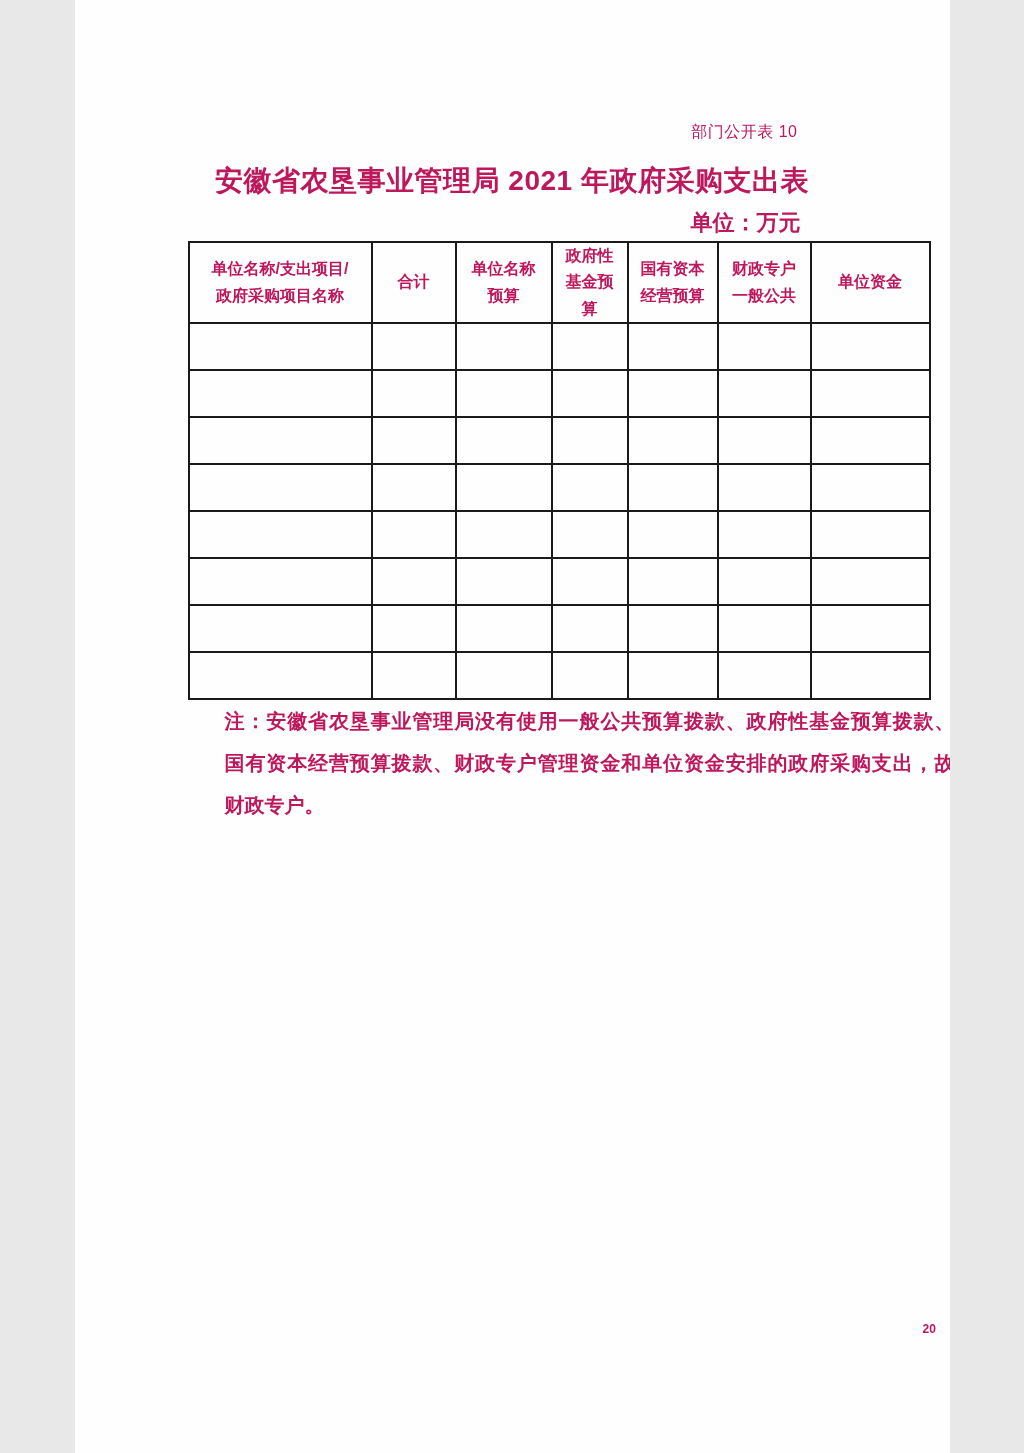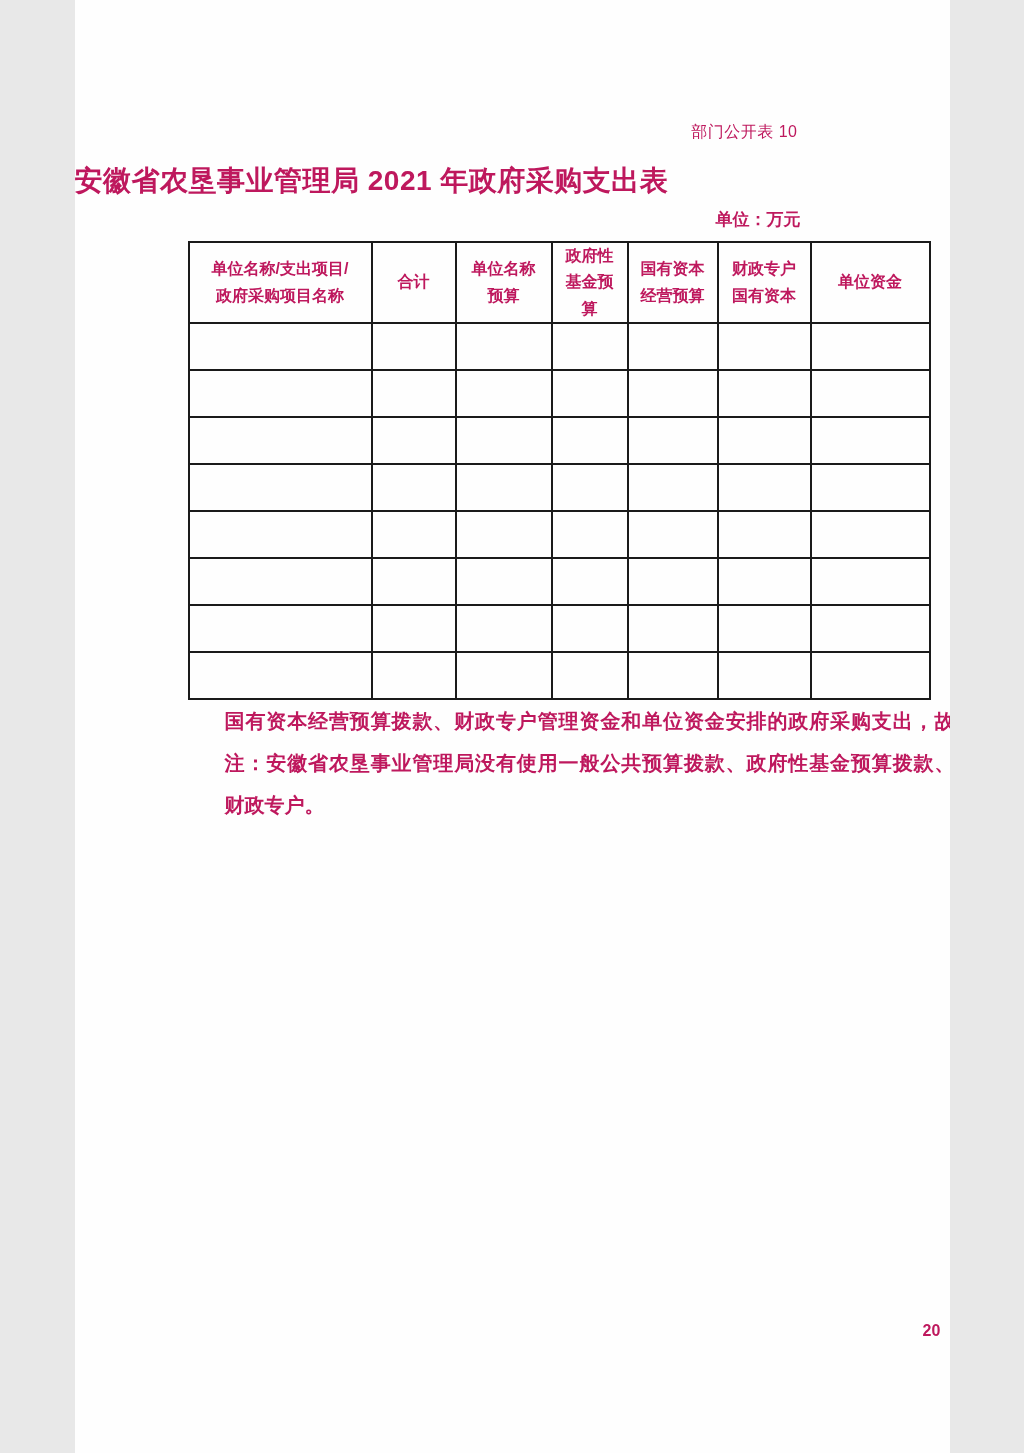--- a/index.html
+++ b/index.html
@@ -19,30 +19,30 @@
     right: 152px;
     font-size: 16px;
     font-weight: normal;
     letter-spacing: 0.5px;
   }
   .doc-title {
     position: absolute;
     top: 162px;
     left: 0;
     width: 100%;
-    text-align: left;
+    text-align: center;
     font-size: 28px;
     font-weight: bold;
     letter-spacing: 0.5px;
   }
   .unit-label {
     position: absolute;
     top: 208px;
     right: 149px;
-    font-size: 17px;
+    font-size: 22px;
     font-weight: 600;
   }
   table.procurement {
     position: absolute;
     top: 241px;
     left: 113px;
     width: 741px;
     border-collapse: collapse;
     table-layout: fixed;
   }
@@ -76,21 +76,21 @@
     text-align: justify;
     text-align-last: justify;
   }
   .note-line.last {
     text-align-last: left;
   }
   .page-number {
     position: absolute;
     top: 1322px;
     left: 848px;
-    font-size: 16px;
+    font-size: 12px;
     font-weight: bold;
   }
 </style>
 </head>
 <body>
 
 <div class="page">
 
   <div class="doc-header-label">部门公开表 10</div>
 
@@ -114,21 +114,21 @@
 政府采购项目名称</th>
         <th>合计</th>
         <th>单位名称
 预算</th>
         <th>政府性
 基金预
 算</th>
         <th>国有资本
 经营预算</th>
         <th>财政专户
-国有资本</th>
+一般公共</th>
         <th>单位资金</th>
       </tr>
     </thead>
     <tbody>
         <tr>
           <td></td>
           <td></td>
           <td></td>
           <td></td>
           <td></td>
@@ -195,20 +195,20 @@
           <td></td>
           <td></td>
           <td></td>
           <td></td>
           <td></td>
         </tr>
       </tbody>
   </table>
 
   <div class="note">
+      <div class="note-line">注：安徽省农垦事业管理局没有使用一般公共预算拨款、政府性基金预算拨款、</div>
       <div class="note-line">国有资本经营预算拨款、财政专户管理资金和单位资金安排的政府采购支出，故</div>
-      <div class="note-line">注：安徽省农垦事业管理局没有使用一般公共预算拨款、政府性基金预算拨款、</div>
       <div class="note-line last">财政专户。</div>
     </div>
 
   <div class="page-number">20</div>
 
 </div>
 
 </body></html>

